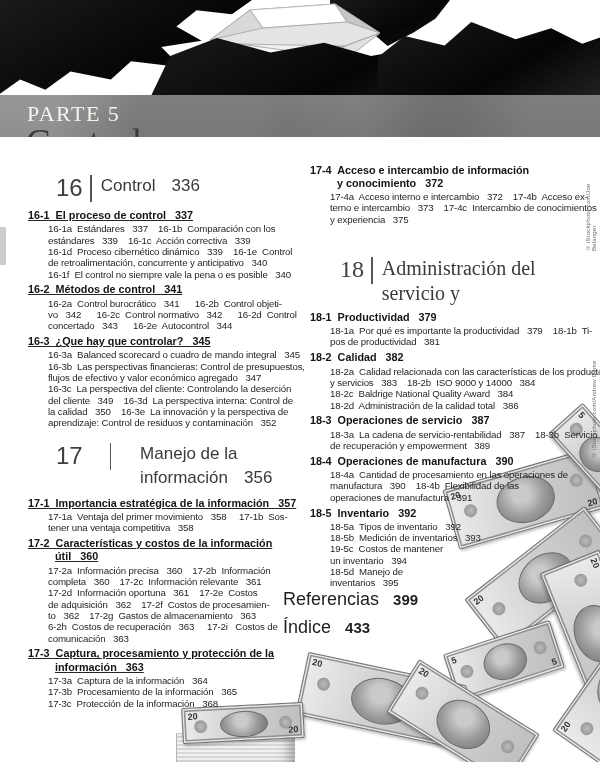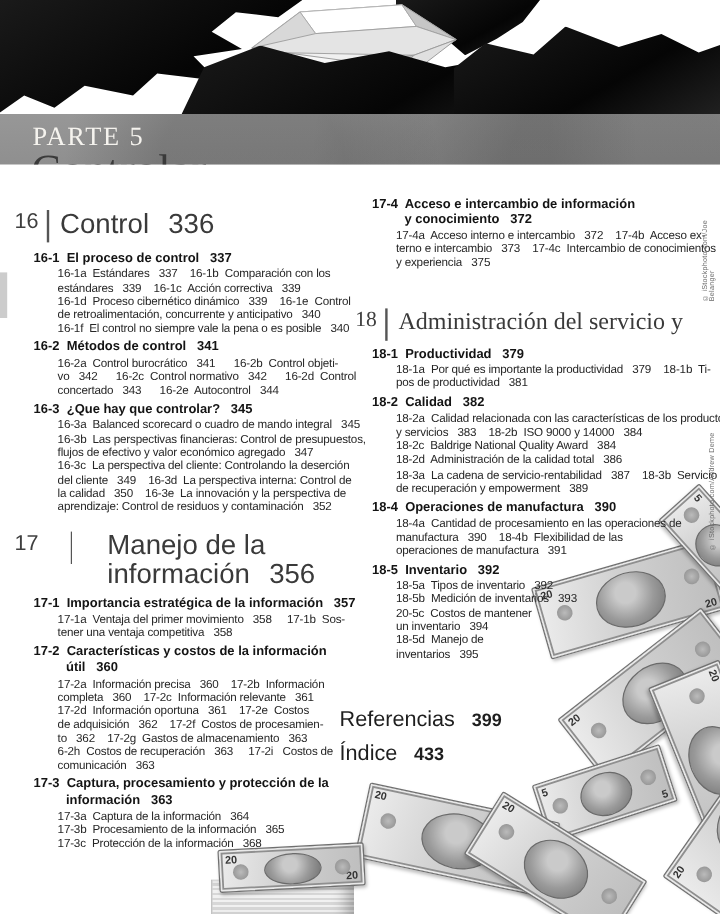--- a/index.html
+++ b/index.html
@@ -33,31 +33,31 @@
   #part-page{position:absolute;left:163px;top:53px;font-size:10px;color:#545454;}
 
   #edge-mark{position:absolute;left:0;top:227px;width:6px;height:38px;background:#cccccc;}
 
   
   .col{position:absolute;z-index:2;}
   #col-left{left:12px;top:174px;width:292px;}
   #col-right{left:283px;top:160px;width:312px;}
 
   .chapter{display:flex;align-items:flex-start;margin:0 0 7px 0;}
-  .ch-num{font-size:18px;color:#3f3f3f;}
+  .ch-num{font-size:24px;color:#3f3f3f;margin-left:44px;}
   .ch-bar{width:2px;background:#555;margin:1px 9px 0 7px;min-height:27px;}
-  .ch-lines{font-size:23px;color:#3a3a3a;line-height:24px;}
+  .ch-lines{font-size:17px;color:#3a3a3a;line-height:24px;}
   .ch-page{margin-left:16px;}
   .chapter.ch17{margin-top:13px;gap:20px;}
   .chapter.ch18{padding-left:13px;margin-top:31px;margin-bottom:5px;font-family:Liberation Serif, serif;}
   .ch18 .ch-lines{font-size:20px;line-height:25px;}
 
   .section{margin-bottom:2px;}
   .sec-head{margin-top:3.5px;margin-bottom:1px;}
-  #col-left .sec-head{padding-left:16px;}
+  #col-left .sec-head{padding-left:16px;text-decoration:underline;}
   #col-left .sec-body{padding-left:36px;}
   #col-right .sec-head{padding-left:27px;}
   #col-right .sec-body{padding-left:47px;}
   .hl{font-size:10.8px;font-weight:bold;color:#141414;line-height:13.2px;white-space:pre;}
   .hl + .hl{padding-left:27px;}
   .bl{font-size:9.7px;color:#262626;line-height:11.35px;white-space:pre;letter-spacing:-0.15px;}
 
   
   #backmatter{position:absolute;left:283px;top:589px;z-index:2;}
   .bm-row{margin-bottom:7px;}
@@ -285,20 +285,23 @@
           <div class="hl">18-2  Calidad   382</div>
         </div>
       <div class="sec-body">
           <div class="bl">18-2a  Calidad relacionada con las características de los productos</div>
           <div class="bl">y servicios   383    18-2b  ISO 9000 y 14000   384</div>
           <div class="bl">18-2c  Baldrige National Quality Award   384</div>
           <div class="bl">18-2d  Administración de la calidad total   386</div>
         </div>
     </div>
     <div class="section">
+      <div class="sec-head">
+          <div class="hl">18-3  Operaciones de servicio   387</div>
+        </div>
       <div class="sec-body">
           <div class="bl">18-3a  La cadena de servicio-rentabilidad   387    18-3b  Servicio</div>
           <div class="bl">de recuperación y empowerment   389</div>
         </div>
     </div>
     <div class="section">
       <div class="sec-head">
           <div class="hl">18-4  Operaciones de manufactura   390</div>
         </div>
       <div class="sec-body">
@@ -307,21 +310,21 @@
           <div class="bl">operaciones de manufactura   391</div>
         </div>
     </div>
     <div class="section">
       <div class="sec-head">
           <div class="hl">18-5  Inventario   392</div>
         </div>
       <div class="sec-body">
           <div class="bl">18-5a  Tipos de inventario   392</div>
           <div class="bl">18-5b  Medición de inventarios   393</div>
-          <div class="bl">20-5c  Costos de mantener</div>
+          <div class="bl">19-5c  Costos de mantener</div>
           <div class="bl">un inventario   394</div>
           <div class="bl">18-5d  Manejo de</div>
           <div class="bl">inventarios   395</div>
         </div>
     </div>
   </div>
 
   <div id="backmatter">
     <div class="bm-row">
       <span class="bm-title">Referencias</span><span class="bm-page">399</span>

